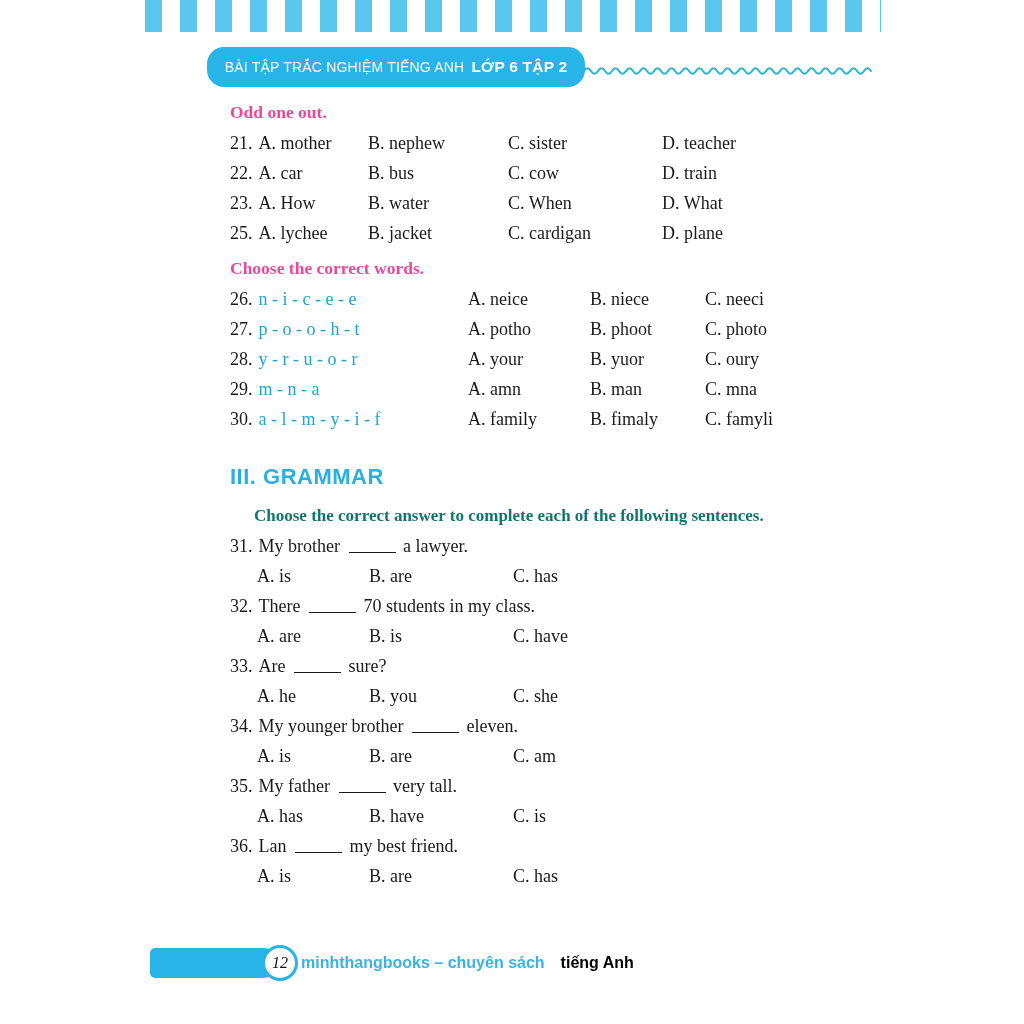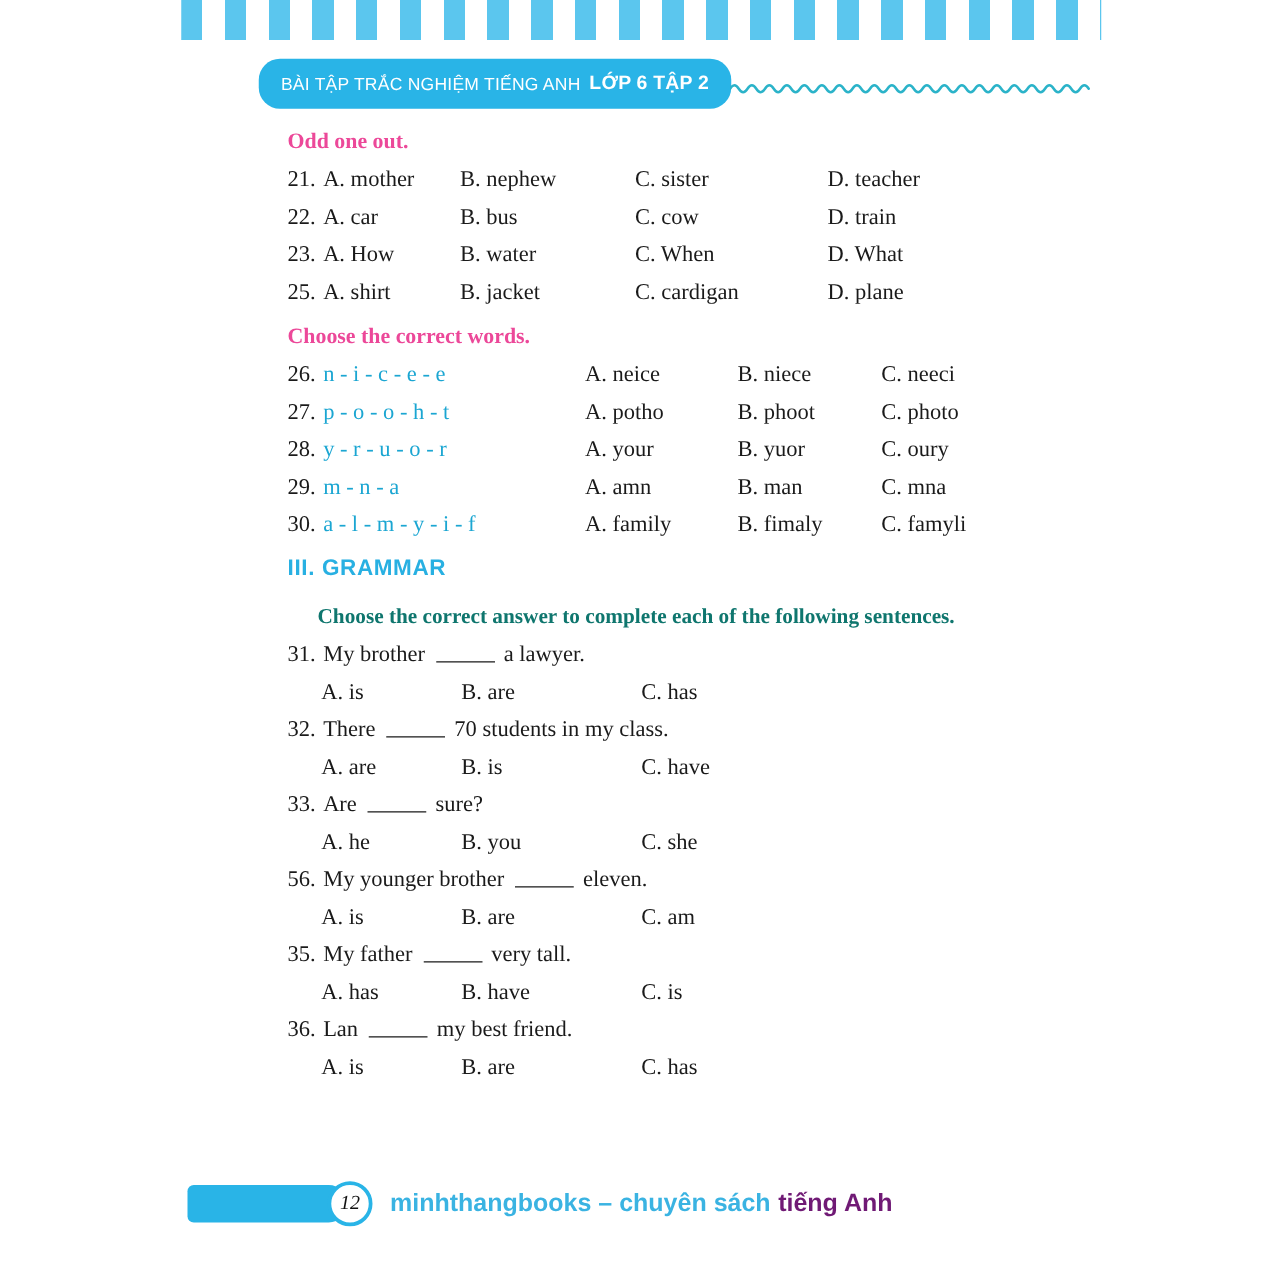--- a/index.html
+++ b/index.html
@@ -22,43 +22,43 @@
   
   .content{position:absolute;left:230px;top:96px;width:610px;}
   .sec-title{height:32px;display:flex;align-items:center;font-weight:bold;
              color:#ec4899;font-size:17.5px;}
   .sec-title.second{margin-top:4px;}
   .row{height:30px;display:grid;align-items:center;font-size:18px;}
   .row.oo{grid-template-columns:138px 140px 154px auto;}
   .row.cw{grid-template-columns:238px 122px 115px auto;}
   .num{margin-right:6px;}
   .letters{color:#1ba6d2;}
-  .grammar-title{height:40px;display:flex;align-items:center;
-                 font-family:"Liberation Sans",sans-serif;font-weight:bold;font-size:18px;
+  .grammar-title{margin-top:23px;height:40px;display:flex;align-items:center;
+                 font-family:"Liberation Sans",sans-serif;font-weight:bold;font-size:22px;
                  color:#28b0e2;letter-spacing:.5px;}
   .instruction{margin-top:4px;height:30px;display:flex;align-items:center;font-weight:bold;
                color:#0f766e;font-size:17px;white-space:nowrap;margin-left:24px;}
   .row.gq{display:flex;align-items:center;}
   .row.gq .before{margin-right:2px;}
   .row.gopt{grid-template-columns:112px 144px auto;margin-left:27px;}
   .blank{display:inline-block;width:47px;height:4px;border-bottom:1.5px solid #1a1a1a;
          margin:0 7px;position:relative;top:4px;}
 
   
   .footer-bar{position:absolute;left:150px;top:948px;width:128px;height:30px;
               background:#29b4e7;border-radius:5px 15px 15px 5px;}
   .page-circle{position:absolute;left:262px;top:945px;width:36px;height:36px;border-radius:50%;
                background:#ffffff;border:3px solid #29b4e7;box-sizing:border-box;
                display:flex;align-items:center;justify-content:center;
                font-size:16px;color:#111;font-style:italic;}
-  .brand{position:absolute;left:312px;top:948px;height:30px;display:flex;align-items:center;
-         gap:6px;font-family:"Liberation Sans",sans-serif;font-weight:bold;font-size:20px;
+  .brand{position:absolute;left:301px;top:948px;height:30px;display:flex;align-items:center;
+         gap:16px;font-family:"Liberation Sans",sans-serif;font-weight:bold;font-size:16px;
          white-space:nowrap;}
   .brand-cyan{color:#3ab3e2;}
-  .brand-black{color:#701a75;text-align:center;}
+  .brand-black{color:#000000;text-align:center;}
 </style>
 </head>
 <body>
 
 <div class="page">
 
   <div class="stripes"></div>
 
   <div class="badge">
     <span>BÀI TẬP TRẮC NGHIỆM TIẾNG ANH</span>
@@ -85,21 +85,21 @@
       <span>C. cow</span>
       <span>D. train</span>
     </div>
     <div class="row oo">
       <span><span class="num">23.</span><span>A. How</span></span>
       <span>B. water</span>
       <span>C. When</span>
       <span>D. What</span>
     </div>
     <div class="row oo">
-      <span><span class="num">25.</span><span>A. shirt</span></span>
+      <span><span class="num">25.</span><span>A. lychee</span></span>
       <span>B. jacket</span>
       <span>C. cardigan</span>
       <span>D. plane</span>
     </div>
 
     <div class="sec-title second">Choose the correct words.</div>
 
     <div class="row cw">
       <span><span class="num">26.</span><span class="letters">n - i - c - e - e</span></span>
       <span>A. neice</span>
@@ -164,21 +164,21 @@
       <span class="blank"></span>
       <span>sure?</span>
     </div>
     <div class="row gopt">
       <span>A. he</span>
       <span>B. you</span>
       <span>C. she</span>
     </div>
 
     <div class="row gq">
-      <span class="num">56.</span>
+      <span class="num">34.</span>
       <span class="before">My younger brother</span>
       <span class="blank"></span>
       <span>eleven.</span>
     </div>
     <div class="row gopt">
       <span>A. is</span>
       <span>B. are</span>
       <span>C. am</span>
     </div>
 

